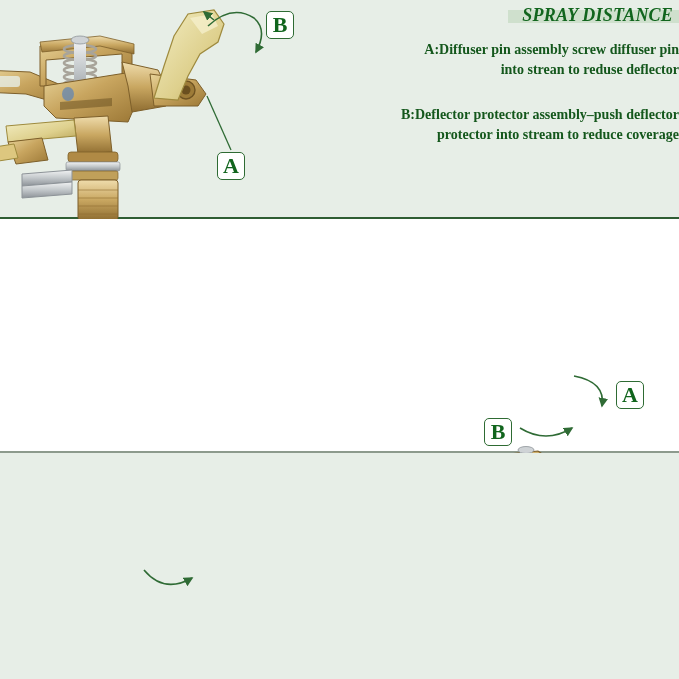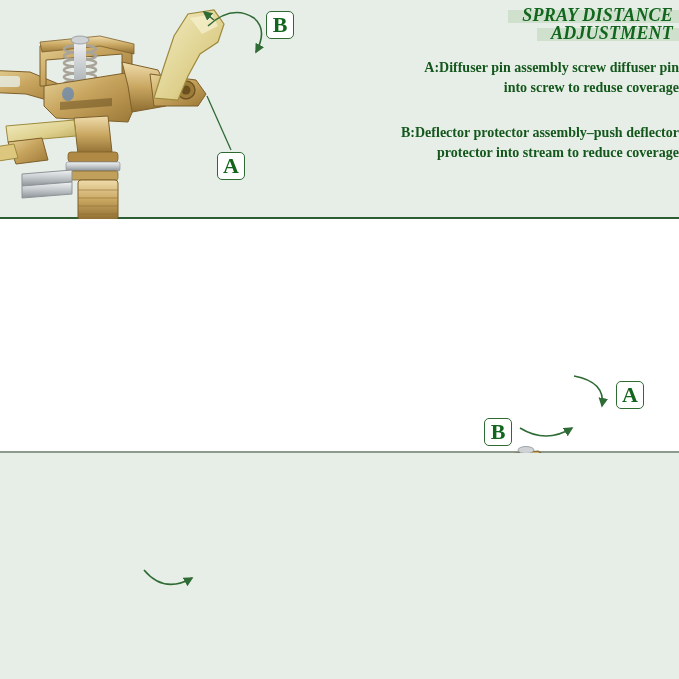--- a/index.html
+++ b/index.html
@@ -201,23 +201,22 @@
         <line x1="96" y1="188" x2="136" y2="188"></line>
         <line x1="96" y1="196" x2="136" y2="196"></line>
         <line x1="96" y1="204" x2="136" y2="204"></line>
         <line x1="96" y1="212" x2="136" y2="212"></line>
       </g>
     </svg>
 
     <div class="text-block" id="text-block-1">
       <div class="title" id="title-1">
         <div class="title-line"><span>SPRAY DISTANCE</span></div><br>
-        <div class="title-line"><span>ADJUSTMENT</span></div>
       </div>
-      <p class="body-para first-para">A:Diffuser pin assembly screw diffuser pin into screw to reduse coverage</p>
+      <p class="body-para first-para">A:Diffuser pin assembly screw diffuser pin into strean to reduse deflector</p>
       <p class="body-para second-para">B:Deflector protector assembly–push deflector protector into stream to reduce coverage</p>
     </div>
 
     <div class="callout" id="callout-1b">B</div>
     <div class="callout" id="callout-1a">A</div>
   </div>
 
   <div class="panel" id="panel-2">
 
     <svg class="sprinkler" id="sprinkler-2" viewBox="0 0 250 226">

